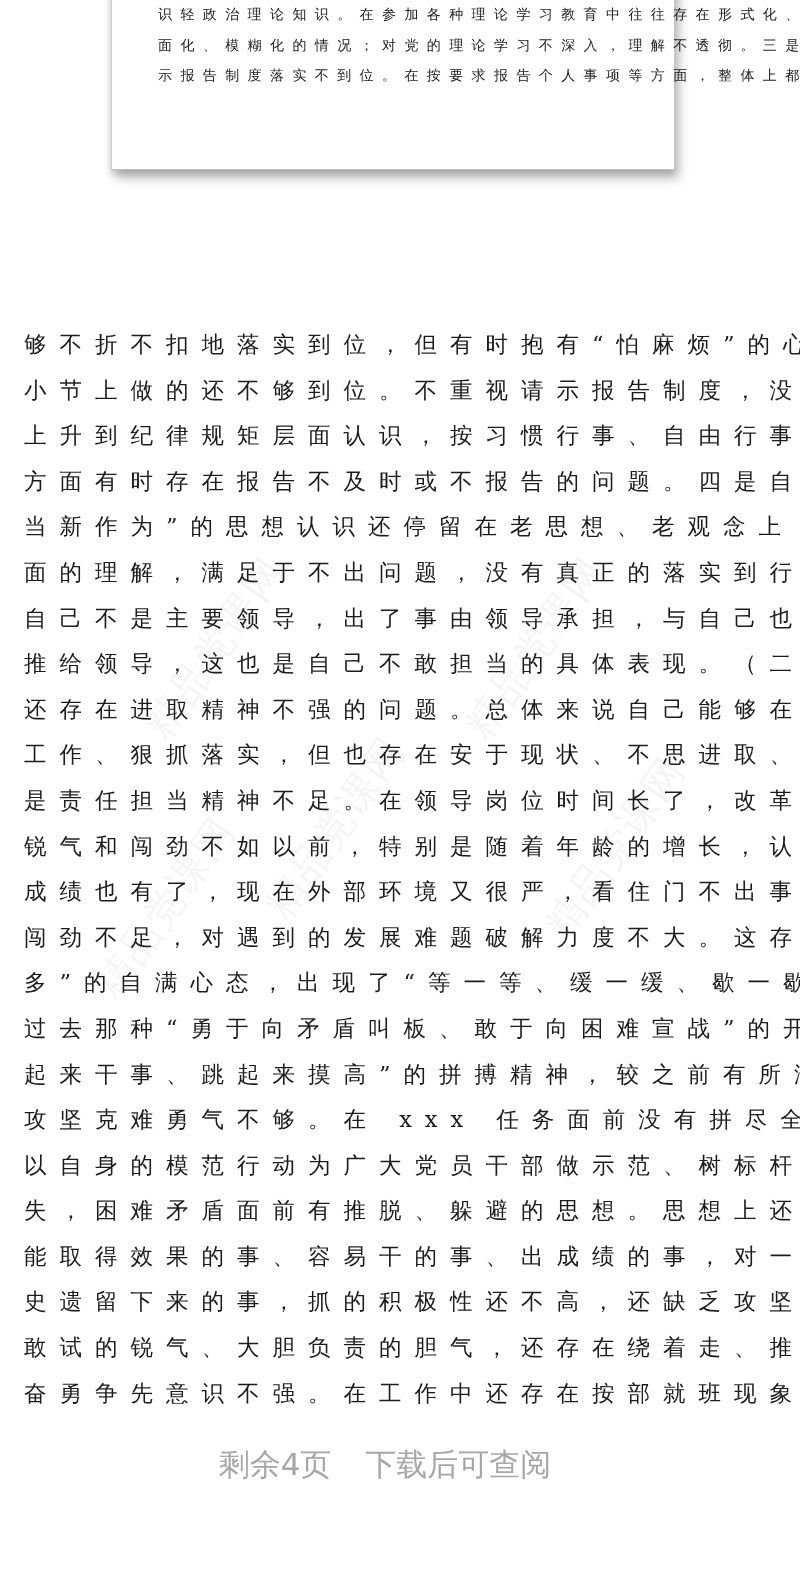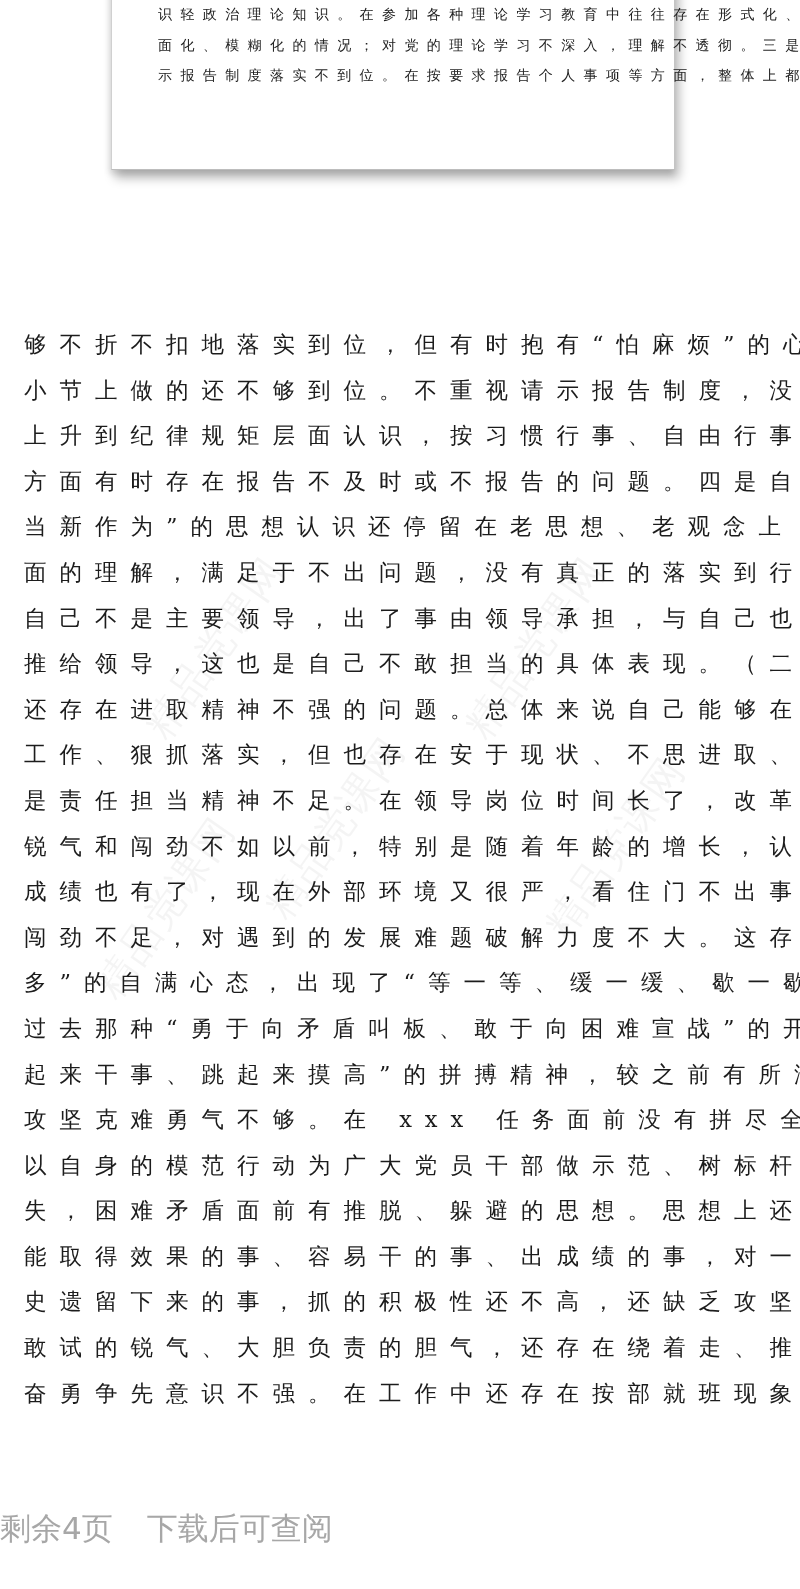--- a/index.html
+++ b/index.html
@@ -65,23 +65,23 @@
       transform-origin: center;
       white-space: nowrap;
       pointer-events: none;
       letter-spacing: 2px;
     }
 
     
     .remaining {
       position: absolute;
       left: 0;
-      top: 1508px;
+      top: 1444px;
       width: 770px;
-      text-align: left;
+      text-align: center;
       font-family: "DejaVu Sans", "Liberation Sans", sans-serif;
       font-size: 31px;
       color: #a7a7a7;
       letter-spacing: 0px;
     }
     .remaining span { display: inline-block; }
     .remaining .gap { width: 34px; }
   </style>
 </head>
 <body>

